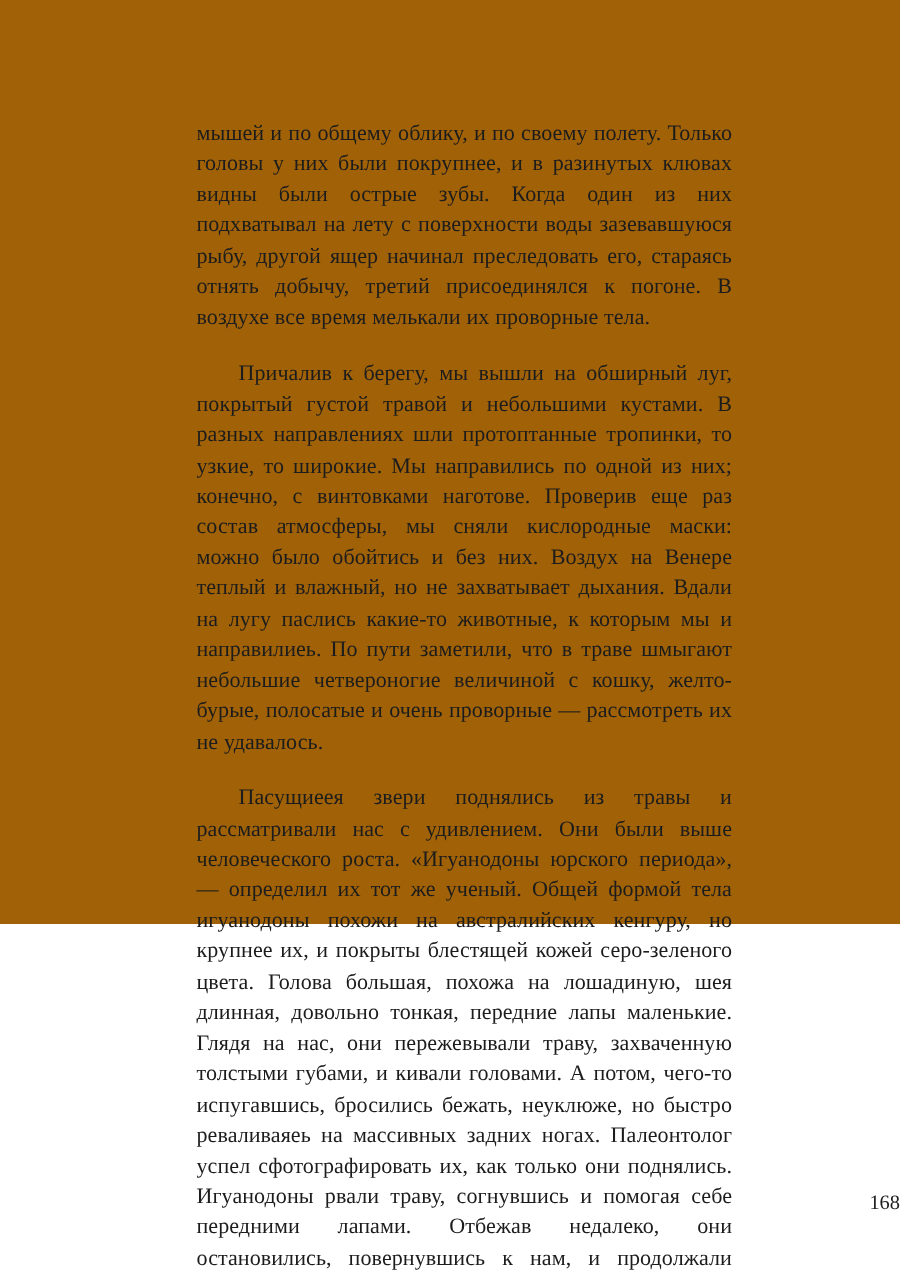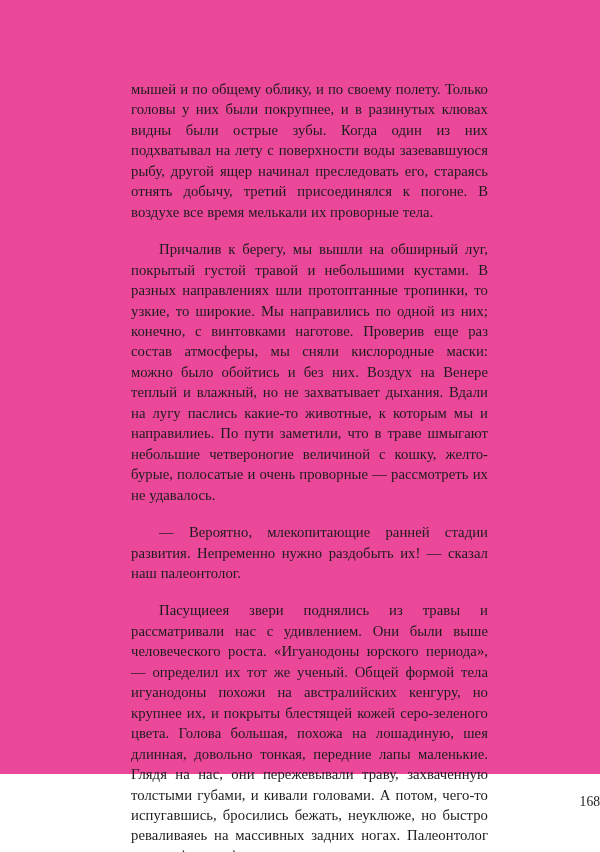--- a/index.html
+++ b/index.html
@@ -11,24 +11,24 @@
     width: 600px;
     height: 852px;
     font-family: "Liberation Serif", "DejaVu Serif", serif;
     color: #1a1a1a;
     position: relative;
     overflow: hidden;
   }
 
   .page {
     width: 600px;
-    height: 774px;
+    height: 616px;
     box-sizing: border-box;
     position: relative;
-    background: #ec4899;
+    background: #a16207;
   }
 
   .text-block {
     position: absolute;
     left: 131px;
     top: 79px;
     width: 357px;
   }
 
   .para {
@@ -66,19 +66,18 @@
   }
 </style>
 </head>
 <body>
 
 <div class="page">
 
   <div class="text-block">
     <p class="para no-indent">мышей и по общему облику, и по своему полету. Только головы у них были покрупнее, и в разинутых клювах видны были острые зубы. Когда один из них подхватывал на лету с поверхности воды зазевавшуюся рыбу, другой ящер начинал преследовать его, стараясь отнять добычу, третий присоединялся к погоне. В воздухе все время мелькали их проворные тела.</p>
     <p class="para">Причалив к берегу, мы вышли на обширный луг, покрытый густой травой и небольшими кустами. В разных направлениях шли протоптанные тропинки, то узкие, то широкие. Мы направились по одной из них; конечно, с винтовками наготове. Проверив еще раз состав атмосферы, мы сняли кислородные маски: можно было обойтись и без них. Воздух на Венере теплый и влажный, но не захватывает дыхания. Вдали на лугу паслись какие-то животные, к которым мы и направилиеь. По пути заметили, что в траве шмыгают небольшие четвероногие величиной с кошку, желто-бурые, полосатые и очень проворные — рассмотреть их не удавалось.</p>
-    <p class="para">— Вероятно, млекопитающие ранней стадии развития. Непременно нужно раздобыть их! — сказал наш палеонтолог.</p>
     <p class="para">Пасущиеея звери поднялись из травы и рассматривали нас с удивлением. Они были выше человеческого роста. «Игуанодоны юрского периода», — определил их тот же ученый. Общей формой тела игуанодоны похожи на австралийских кенгуру, но крупнее их, и покрыты блестящей кожей серо-зеленого цвета. Голова большая, похожа на лошадиную, шея длинная, довольно тонкая, передние лапы маленькие. Глядя на нас, они пережевывали траву, захваченную толстыми губами, и кивали головами. А потом, чего-то испугавшись, бросились бежать, неуклюже, но быстро реваливаяеь на массивных задних ногах. Палеонтолог успел сфотографировать их, как только они поднялись. Игуанодоны рвали траву, согнувшись и помогая себе передними лапами. Отбежав недалеко, они остановились, повернувшись к нам, и продолжали жевать толстые стебли.</p>
   </div>
 
   <div class="folio">168</div>
 
 </div>
 
 </body></html>

